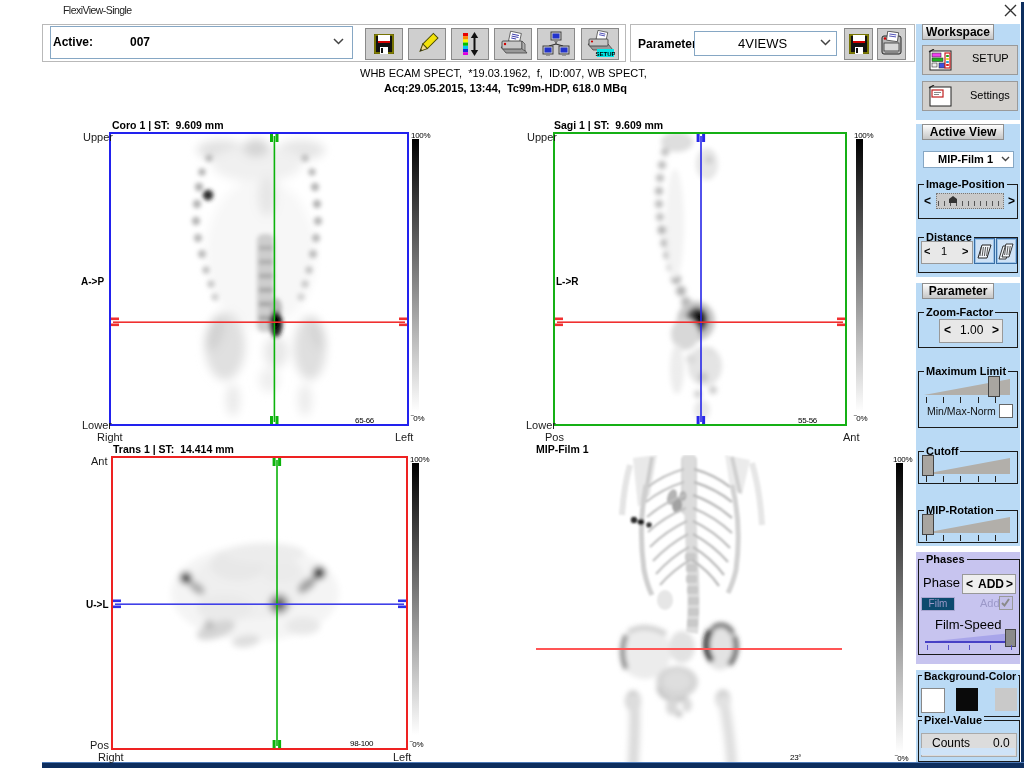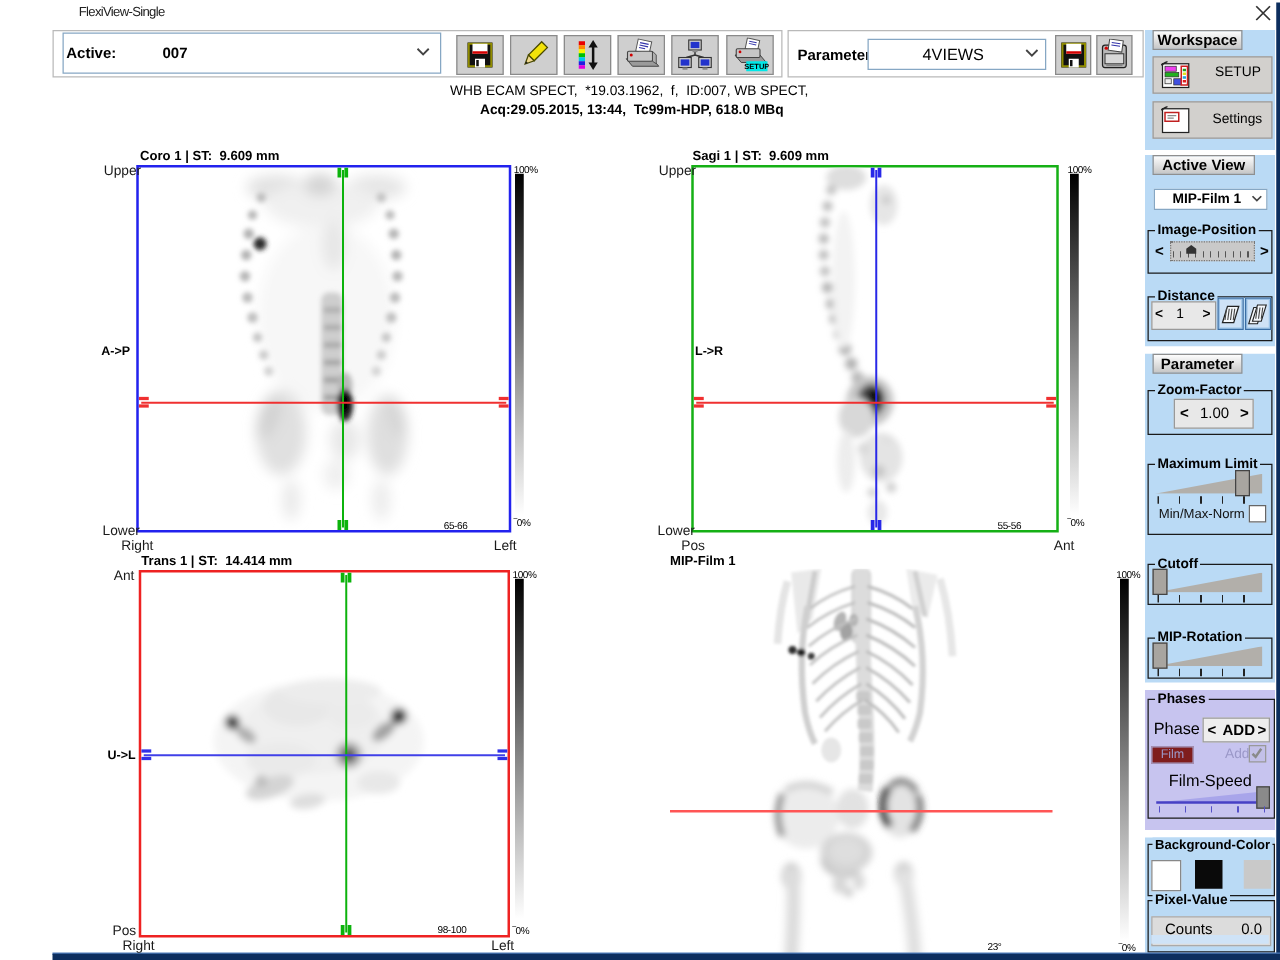--- a/index.html
+++ b/index.html
@@ -532,21 +532,21 @@
 <div class="a tick" style="left:926px;top:535px;width:84px;"></div>
 
 <div class="a" style="left:916px;top:552px;width:104px;height:112px;background:#c7c4ef;"></div>
 <div class="a gbox" style="left:918px;top:559px;width:100px;height:94px;"></div>
 <div class="a glab" style="left:924px;top:553px;padding:0 2px;background:#c7c4ef;">Phases</div>
 <div class="a" style="left:923px;top:575px;font-size:13px;">Phase</div>
 <div class="a" style="left:962px;top:574px;width:52px;height:18px;background:#eee;border:1px solid #999;"></div>
 <div class="a" style="left:966px;top:577px;font-size:12px;font-weight:bold;">&lt;</div>
 <div class="a" style="left:978px;top:577px;font-size:12px;font-weight:bold;">ADD</div>
 <div class="a" style="left:1006px;top:577px;font-size:12px;font-weight:bold;">&gt;</div>
-<div class="a" style="left:921px;top:597px;width:32px;height:12px;background:#7f1d1d;border:1px solid #a9a6d0;font-size:10px;color:#9b98c8;text-align:center;line-height:12px;">Film</div>
+<div class="a" style="left:921px;top:597px;width:32px;height:12px;background:#0c4a6e;border:1px solid #a9a6d0;font-size:10px;color:#9b98c8;text-align:center;line-height:12px;">Film</div>
 <div class="a" style="left:980px;top:597px;font-size:11px;color:#9b98c8;">Add</div>
 <div class="a" style="left:999px;top:596px;width:12px;height:12px;background:#c3c0e8;border:1px solid #999;"></div>
 <svg class="a" style="left:1000px;top:597px;" width="11" height="11">
       <path d="M2 6 L4.5 8.5 L9 2" stroke="#8a8a8a" stroke-width="2" fill="none"></path>
     </svg>
 <div class="a" style="left:923px;top:617px;font-size:13px;margin-left:12px;">Film-Speed</div>
 <div class="a" style="left:925px;top:633px;width:87px;height:9px;background:#a8a5ea;clip-path:polygon(0 100%,100% 0,100% 100%);"></div>
 <div class="a" style="left:925px;top:641px;width:88px;height:2px;background:#4740c5;"></div>
 <div class="a" style="left:1005px;top:629px;width:9px;height:16px;background:#8a8a8a;border:1px solid #444;"></div>
 <div class="a" style="left:927px;top:645px;width:85px;height:5px;background:repeating-linear-gradient(to right,#5551c8 0 1px,transparent 1px 21px);"></div>

